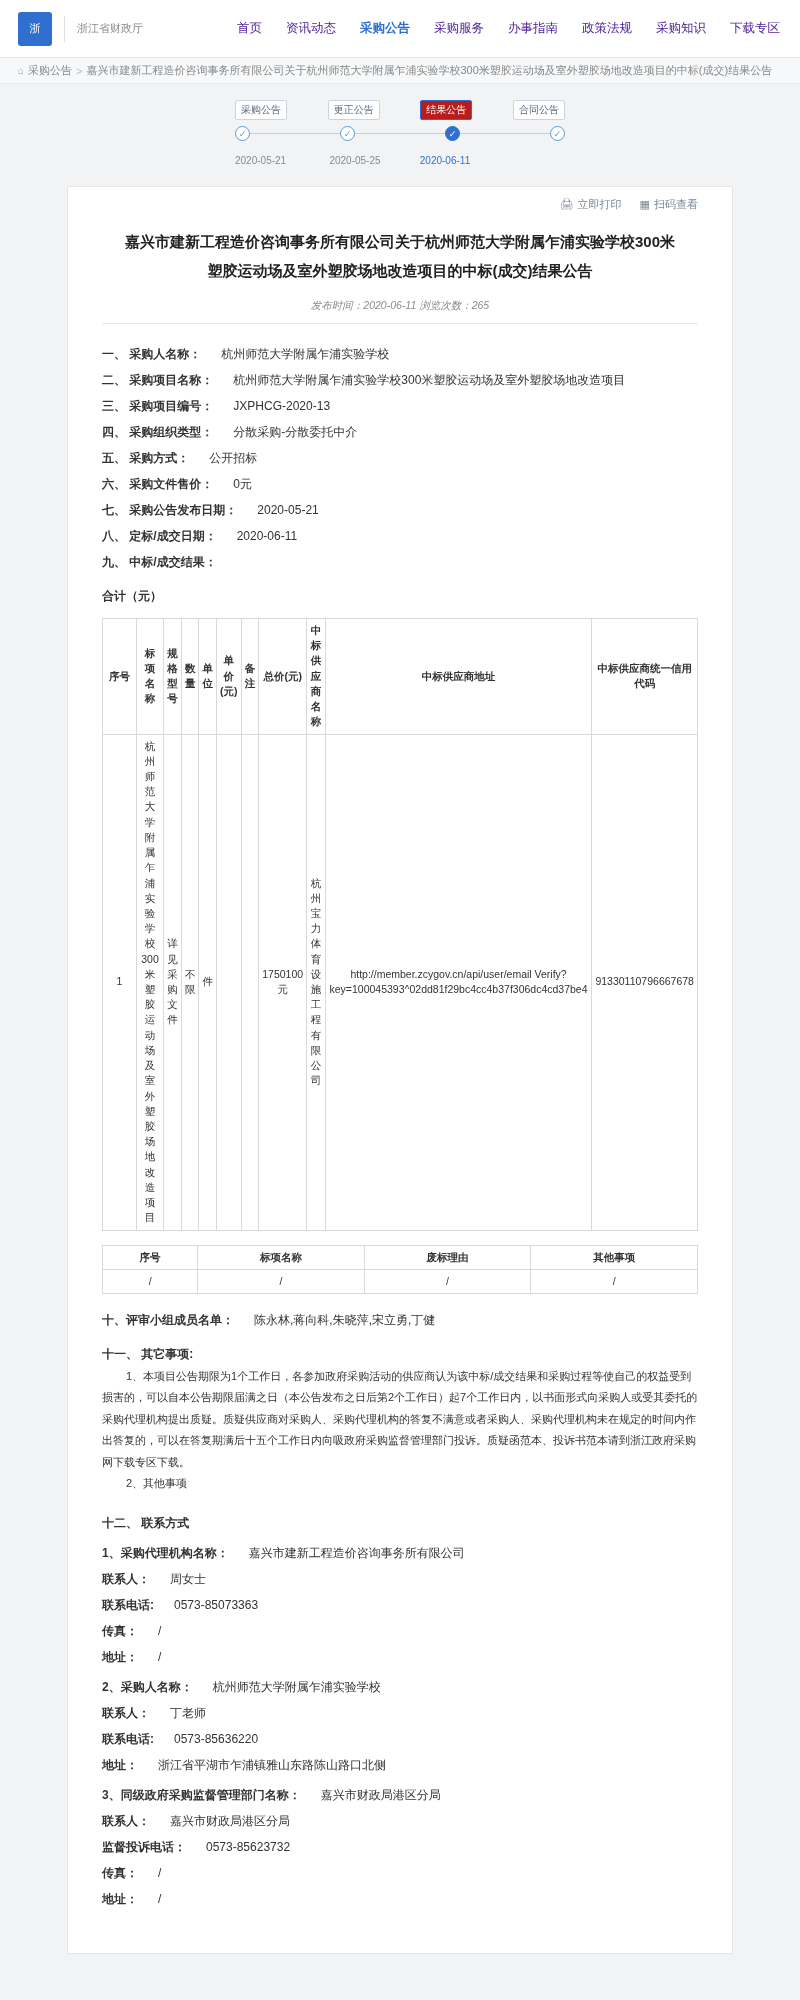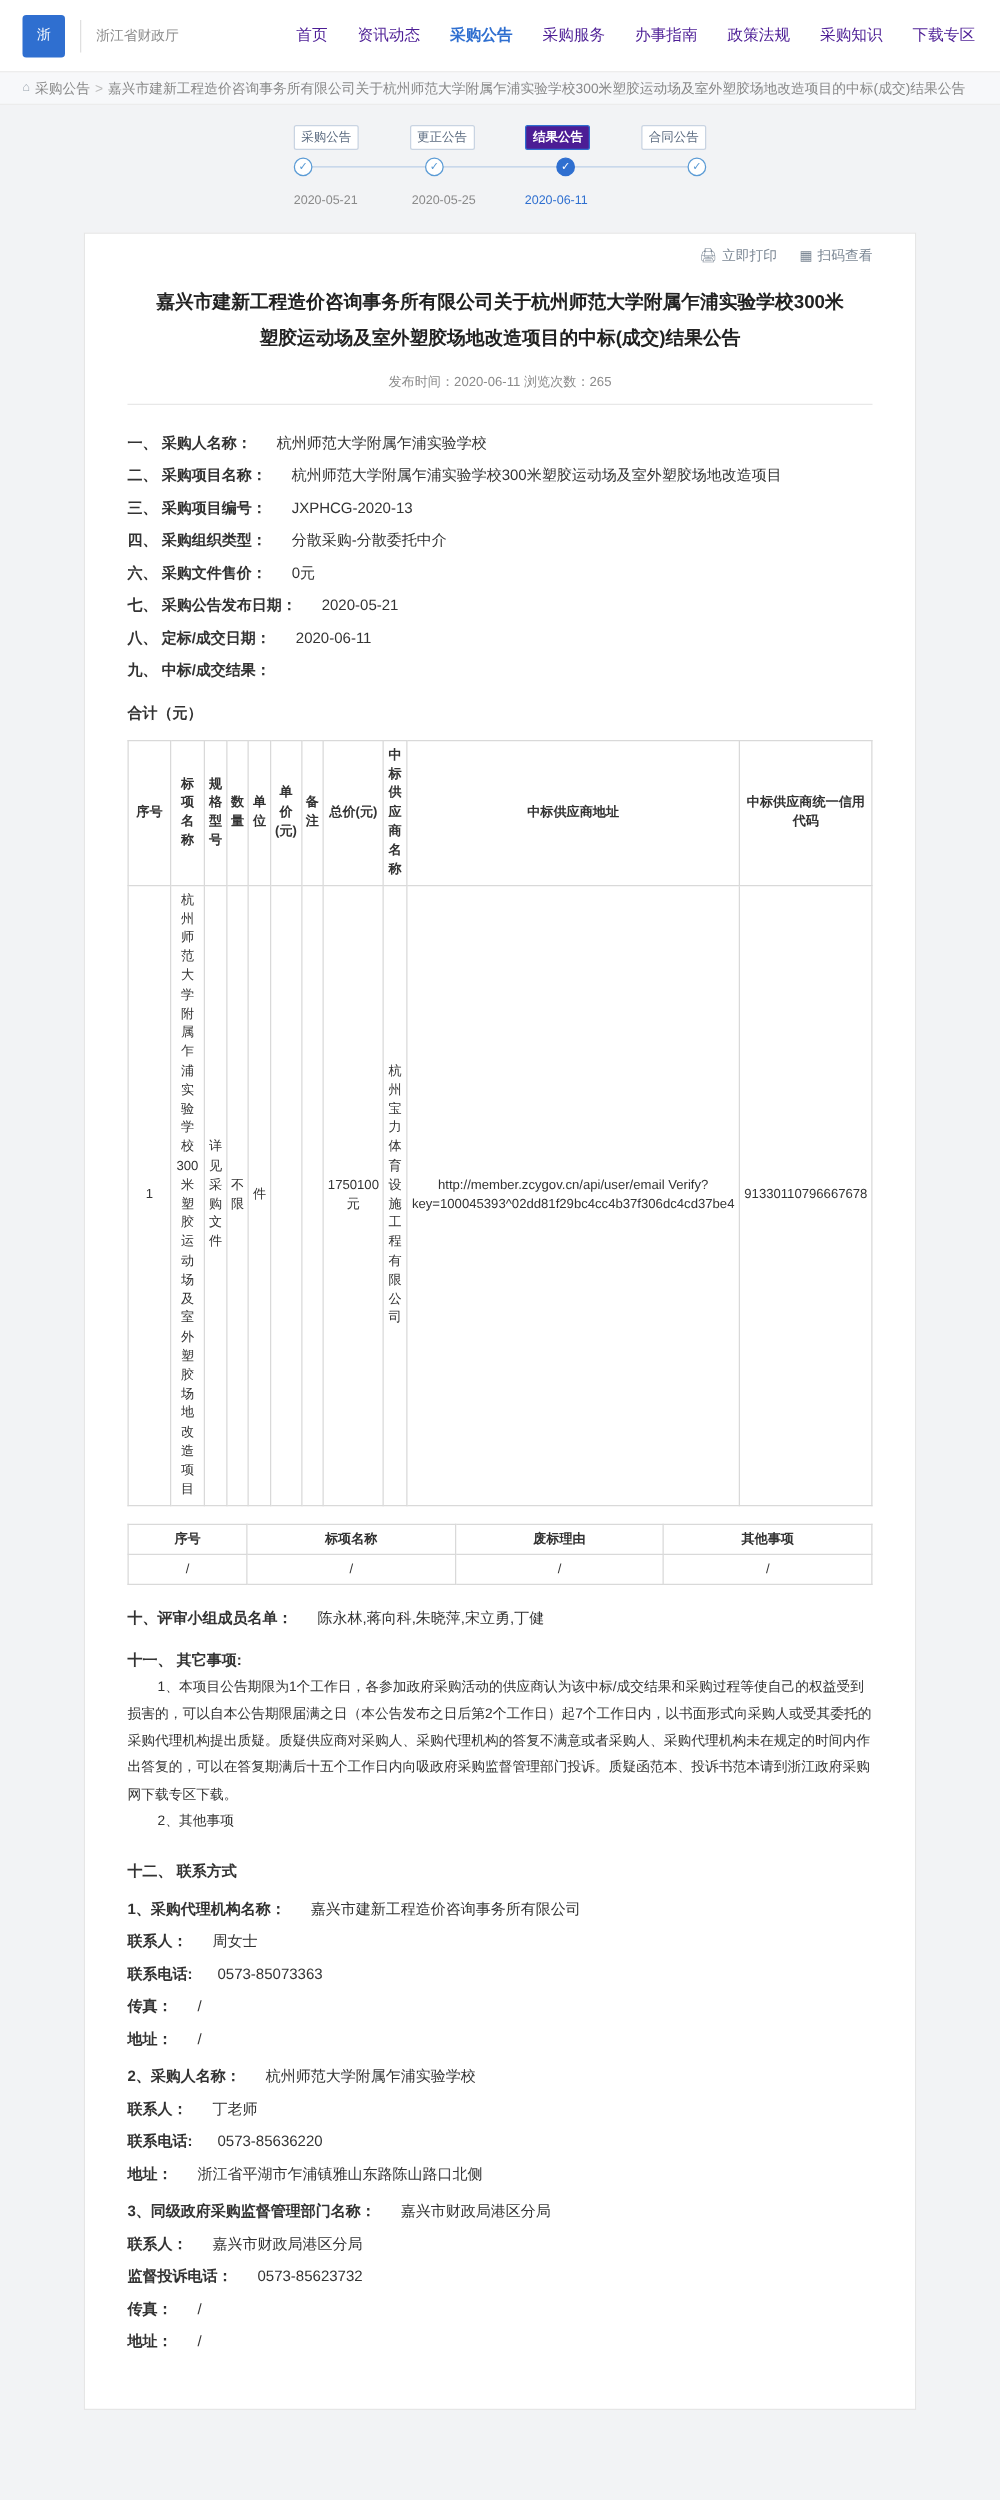--- a/index.html
+++ b/index.html
@@ -59,21 +59,21 @@
     display:flex;
     justify-content:center;
   }
   .steps { width:330px; }
   .step-tabs { display:flex; justify-content:space-between; }
   .step-tab {
     width:52px;height:20px;border:1px solid #c9d4e2;border-radius:2px;
     font-size:10px;color:#5b6b80;background:#fff;
     display:flex;align-items:center;justify-content:center;
   }
-  .step-tab.active { background:#4c1d95;border-color:#2f6fd0;color:#fff;font-weight:bold; }
+  .step-tab.active { background:#b91c1c;border-color:#2f6fd0;color:#fff; }
   .step-line { position:relative; height:24px; margin-top:6px;}
   .step-line .bar {
     position:absolute;left:10px;right:10px;top:7px;height:1px;background:#bcd0e8;
   }
   .step-dots { position:relative; display:flex; justify-content:space-between; }
   .dot {
     width:15px;height:15px;border-radius:50%;
     border:1px solid #5b9bd5;background:#fff;color:#5b9bd5;
     font-size:9px;display:flex;align-items:center;justify-content:center;
     position:relative;z-index:2;
@@ -97,21 +97,21 @@
   }
   .card-tools span.item { display:flex;align-items:center;gap:4px;cursor:pointer;}
   .doc-title {
     text-align:center;font-size:15px;font-weight:bold;color:#222;
     line-height:1.9;padding:16px 56px 0 56px;
   }
   .doc-meta {
     text-align:center;font-size:10.5px;color:#8b8b8b;margin-top:14px;
     padding-bottom:10px;
   }
-  .doc-meta span { margin:0 0;}
+  .doc-meta span { margin:0 0;font-style:italic;}
   .rule { height:1px;background:#e8e8e8;margin:0 34px 18px 34px;}
 
   .body { padding:0 34px; font-size:12px; color:#333; line-height:2.0;}
   .kv { display:flex; margin-bottom:2px;gap:12px; }
   .kv .k { font-weight:bold; white-space:nowrap; }
   .kv .v { margin-left:8px; }
   .sec-title { font-weight:bold; margin-top:10px;}
 
   table.grid {
     width:100%;border-collapse:collapse;margin:10px 0 14px 0;
@@ -228,20 +228,24 @@
       <span class="k">二、 采购项目名称：</span>
       <span class="v">杭州师范大学附属乍浦实验学校300米塑胶运动场及室外塑胶场地改造项目</span>
     </div>
     <div class="kv">
       <span class="k">三、 采购项目编号：</span>
       <span class="v">JXPHCG-2020-13</span>
     </div>
     <div class="kv">
       <span class="k">四、 采购组织类型：</span>
       <span class="v">分散采购-分散委托中介</span>
+    </div>
+    <div class="kv">
+      <span class="k">五、 采购方式：</span>
+      <span class="v">公开招标</span>
     </div>
     <div class="kv">
       <span class="k">六、 采购文件售价：</span>
       <span class="v">0元</span>
     </div>
     <div class="kv">
       <span class="k">七、 采购公告发布日期：</span>
       <span class="v">2020-05-21</span>
     </div>
     <div class="kv">

